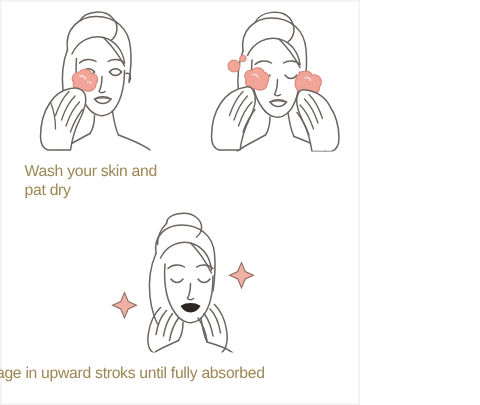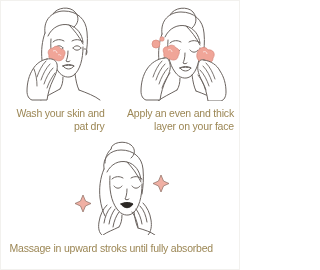--- a/index.html
+++ b/index.html
@@ -25,21 +25,21 @@
     position: absolute;
     display: flex;
     flex-direction: column;
     align-items: center;
     box-sizing: border-box;
   }
   .step-art {
     display: block;
   }
   .step-caption {
-    text-align: right;
+    text-align: left;
     color: #9c8755;
     font-family: "Liberation Sans", sans-serif;
     font-size: 10.5px;
     line-height: 12.5px;
     letter-spacing: -0.2px;
     white-space: pre-line;
   }
   
   #step-1 { left: 0px;  top: 2px;  width: 119px; }
   #step-2 { left: 119px; top: 2px; width: 121px; }
@@ -176,22 +176,20 @@
           <path d="M84 57 C91 58 97 62 100 68 C104 74 106 81 106 89 C106 94 104 97 101 98 L88 98 C87 91 85 84 82 78 C79 72 77 67 78 62 C79 58 80 56 84 57 Z"></path>
         </g>
         <g fill="none" stroke="#6b6460" stroke-width="0.9" stroke-linecap="round">
           <path d="M86 60 C90 64 93 70 95 76"></path>
           <path d="M83 63 C87 67 90 73 92 79"></path>
           <path d="M80 67 C84 71 87 77 89 83"></path>
           <path d="M78 72 C81 76 84 81 86 87"></path>
         </g>
       </svg>
     </div>
-    <div class="step-caption">Apply an even and thick
-layer on your face</div>
   </div>
 
   <div class="step" id="step-3">
     <div class="step-art">
       <svg width="128" height="96" viewBox="0 0 128 96" xmlns="http://www.w3.org/2000/svg">
         <g fill="none" stroke="#6b6460" stroke-width="1" stroke-linecap="round" stroke-linejoin="round">
 
           <path d="M54 10 C54 3 68 1 74 6 C79 10 78 16 74 19"></path>
           <path d="M54 10 C50 14 48 19 48 24"></path>
 

